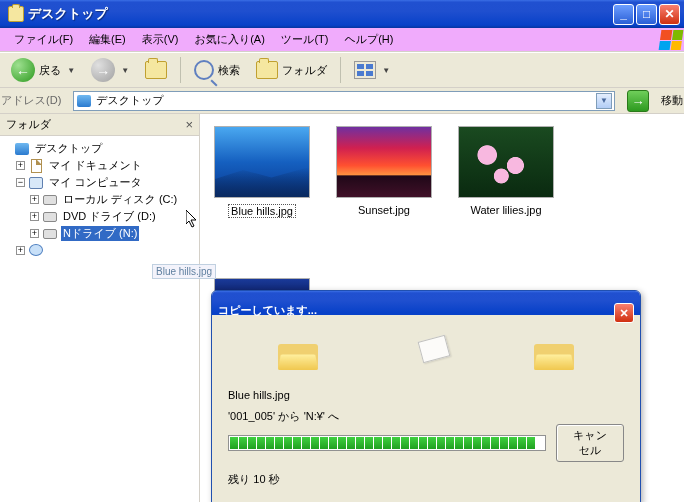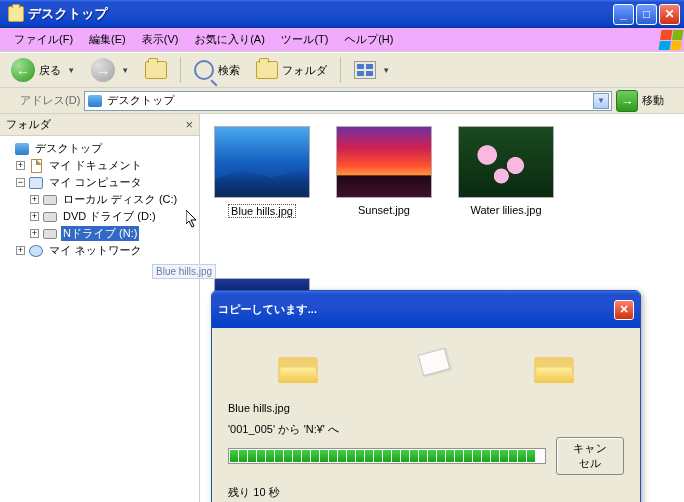--- a/index.html
+++ b/index.html
@@ -26,21 +26,21 @@
 .circ.gray { background: radial-gradient(circle at 30% 30%, #e0e0e0, #a0a0a0); }
 .sep { width: 1px; height: 26px; background: #c0c0b0; margin: 0 4px; }
 .mag { width: 20px; height: 20px; border: 2px solid #6080c0; border-radius: 50%; position: relative; }
 .mag::after { content: ""; position: absolute; right: -6px; bottom: -6px; width: 8px; height: 2px; background: #6080c0; transform: rotate(45deg); }
 .foldicon { width: 22px; height: 18px; background: #f5e7a0; border: 1px solid #c0a030; border-radius: 2px; position: relative; }
 .foldicon::before { content: ""; position: absolute; left: 2px; top: -4px; width: 8px; height: 4px; background: #f5e7a0; border: 1px solid #c0a030; border-bottom: none; border-radius: 2px 2px 0 0; }
 .viewicon { width: 22px; height: 18px; display: grid; grid-template-columns: 1fr 1fr; grid-template-rows: 1fr 1fr; gap: 2px; padding: 2px; border: 1px solid #999; }
 .viewicon div { background: #4a7ad0; }
 .drop { font-size: 8px; color: #444; margin-left: 2px; }
 
-.addressbar { height: 26px; background: #ece9d8; border-bottom: 1px solid #d4d0c8; display: flex; align-items: center; padding: 0 20px; gap: 4px; }
+.addressbar { height: 26px; background: #ece9d8; border-bottom: 1px solid #d4d0c8; display: flex; align-items: center; padding: 0 1px; gap: 12px; }
 .addressbar .label { color: #666; }
 .addressbar .combo { flex: 1; height: 20px; background: white; border: 1px solid #7f9db9; display: flex; align-items: center; padding: 0 2px; }
 .addressbar .combo .dd { width: 16px; height: 16px; background: linear-gradient(#e4eefd,#b2cdf6); border: 1px solid #7f9db9; display: flex; align-items: center; justify-content: center; font-size: 8px; color: #4a6a9e; }
 .gobtn { width: 22px; height: 22px; background: linear-gradient(#6fce5a,#2d9a1f); border: 1px solid #2a7a1a; border-radius: 3px; display: flex; align-items: center; justify-content: center; color: white; font-size: 13px; }
 
 .content { display: flex; height: calc(502px - 28px - 24px - 36px - 26px); background: white; }
 .sidebar { width: 200px; border-right: 1px solid #d4d0c8; background: white; display: flex; flex-direction: column; }
 .sidehdr { height: 22px; background: #ece9d8; border-bottom: 1px solid #d4d0c8; display: flex; align-items: center; padding: 0 6px; }
 .sidehdr .x { margin-left: auto; font-size: 13px; color: #555; cursor: default; }
 .tree { padding: 4px 2px; }
@@ -70,21 +70,21 @@
 .img.bluehills { background: linear-gradient(to bottom, #4aa8f0 0%, #1560c0 50%, #083890 100%); position: relative; }
 .img.bluehills::after { content:""; position:absolute; bottom:0; left:0; right:0; height:30px; background: linear-gradient(to top, rgba(10,40,90,0.9), transparent); clip-path: polygon(0 100%, 0 40%, 30% 10%, 60% 35%, 100% 0%, 100% 100%); }
 .img.sunset { background: linear-gradient(to bottom, #7030a0 0%, #d02050 30%, #ff5030 55%, #ff9040 68%, #200818 70%, #401028 100%); }
 .img.lilies { background: radial-gradient(circle at 30% 40%, #f8b8e0 0 12%, transparent 13%), radial-gradient(circle at 60% 55%, #f8b8e0 0 12%, transparent 13%), radial-gradient(circle at 45% 70%, #f8b8e0 0 10%, transparent 11%), linear-gradient(#1a4a20, #0a2a10); }
 .img.waterblue { background: linear-gradient(#1a3a9a, #0a1a5a); }
 .draglabel { position: absolute; font-size: 10px; color: #6080a0; background: rgba(240,240,250,0.8); padding: 1px 3px; border: 1px solid #c0d0e0; pointer-events: none; }
 .cursor-arrow { position: absolute; width: 12px; height: 18px; pointer-events: none; }
 .cursor-arrow svg { width: 100%; height: 100%; }
 
 .dialog { position: absolute; left: 211px; top: 290px; width: 430px; background: #ece9d8; border: 1px solid #2050b0; border-radius: 6px 6px 0 0; overflow: hidden; box-shadow: 2px 2px 6px rgba(0,0,0,0.3); }
-.dialog .dtitle { height: 37px; background: linear-gradient(to bottom, #3a6ee5 0%, #2050d0 8%, #1f4fcf 40%, #0841c8 90%); display: flex; align-items: center; padding: 12px 6px; color: white; font-weight: bold; font-size: 12px; }
+.dialog .dtitle { height: 24px; background: linear-gradient(to bottom, #3a6ee5 0%, #2050d0 8%, #1f4fcf 40%, #0841c8 90%); display: flex; align-items: flex-start; padding: 12px 6px; color: white; font-weight: bold; font-size: 12px; }
 .dialog .dtitle .dclose { margin-left: auto; width: 20px; height: 20px; background: linear-gradient(#f88070,#d03010); border: 1px solid white; border-radius: 3px; display: flex; align-items: center; justify-content: center; }
 .dialog .body { padding: 14px 16px 16px; }
 .anim { height: 50px; display: flex; align-items: center; justify-content: space-between; padding: 0 50px; margin-bottom: 10px; }
 .anim .fold { width: 40px; height: 32px; position: relative; }
 .anim .fold .back { position: absolute; bottom: 0; width: 40px; height: 26px; background: #f0d070; border-radius: 3px 3px 2px 2px; }
 .anim .fold .front { position: absolute; bottom: 0; width: 40px; height: 22px; background: linear-gradient(#fff0a0, #f0c850); transform-origin: bottom; transform: perspective(80px) rotateX(35deg); border-radius: 2px; }
 .anim .paper { position: absolute; top: 4px; left: 24px; width: 28px; height: 22px; background: white; border: 1px solid #bbb; transform: rotate(-15deg); opacity: 0.85; box-shadow: 1px 1px 2px rgba(0,0,0,0.15); }
 .dialog .filenm { margin-bottom: 8px; }
 .dialog .from { margin-bottom: 0; }
 .progwrap { display: flex; align-items: center; gap: 10px; margin-bottom: 10px; }
@@ -216,21 +216,20 @@
         <span class="nodeicon">
             <span class="drive-ic"></span>
           </span>
         <span class="label">Nドライブ (N:)</span>
       </div>
       <div class="node indent1">
         <span class="toggle">+</span>
         <span class="nodeicon">
             <span class="net-ic"></span>
           </span>
-        <span class="label">マイ ネットワーク</span>
       </div>
     </div>
   </div>
 
   <div class="mainpane">
     <div class="thumb sel">
       <div class="img bluehills"></div>
       <div class="cap">Blue hills.jpg</div>
     </div>
     <div class="thumb">

